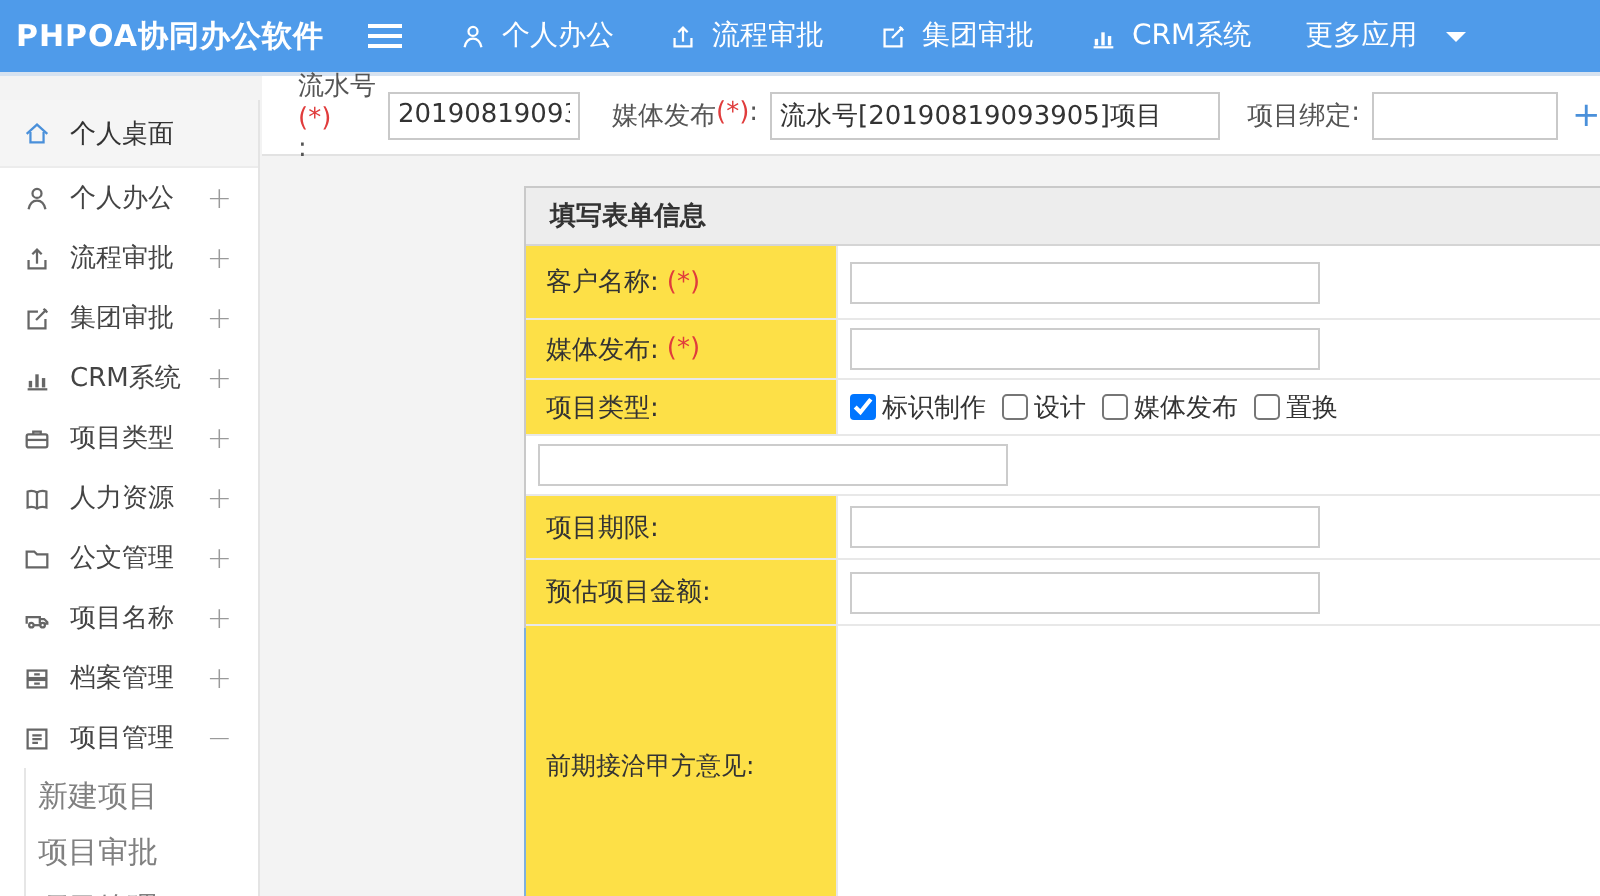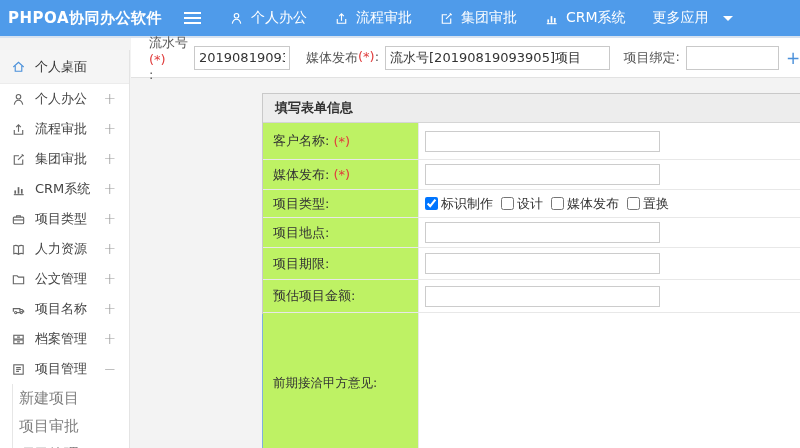--- a/index.html
+++ b/index.html
@@ -68,21 +68,21 @@
     position: absolute; left: 262px; top: 93px; width: 600px; height: 600px;
     background: #fff; border: 1px solid #c9c9c9;
   }
   .panel-header {
     height: 29px; background: #ededed; border-bottom: 1px solid #d5d5d5;
     display: flex; align-items: center; padding-left: 12px;
     font-size: 13px; font-weight: bold; color: #333;
   }
   .trow { display: flex; border-bottom: 1px solid #e8e8e8; }
   .tlabel {
-    width: 156px; background: #bef264; border-right: 1px solid #e8e8e8;
+    width: 156px; background: #fde047; border-right: 1px solid #e8e8e8;
     display: flex; align-items: center; padding-left: 10px;
     font-size: 13px; color: #333; gap: 4px; flex-shrink: 0;
   }
   .tvalue { flex: 1; display: flex; align-items: center; padding-left: 6px; }
   .tvalue input[type=text] {
     width: 235px; height: 21px; border: 1px solid #ccc; font-size: 13px; padding: 0 3px;
     font-family: "DejaVu Sans", sans-serif;
   }
   .h37 { height: 37px; } .h30 { height: 30px; } .h28 { height: 28px; } .h32 { height: 32px; } .h33 { height: 33px; }
   .trow-big { height: 141px; }
@@ -340,23 +340,20 @@
         <span>媒体发布</span>
       </label>
       <label class="cb">
         <input type="checkbox" style="">
         <span>置换</span>
       </label>
     </div>
   </div>
 
   <div class="trow h30">
-    <div class="tlabel">
-        <span>项目地点:</span>
-      </div>
     <div class="tvalue">
       <input type="text" value="" style="">
     </div>
   </div>
 
   <div class="trow h32">
     <div class="tlabel">
         <span>项目期限:</span>
       </div>
     <div class="tvalue">

